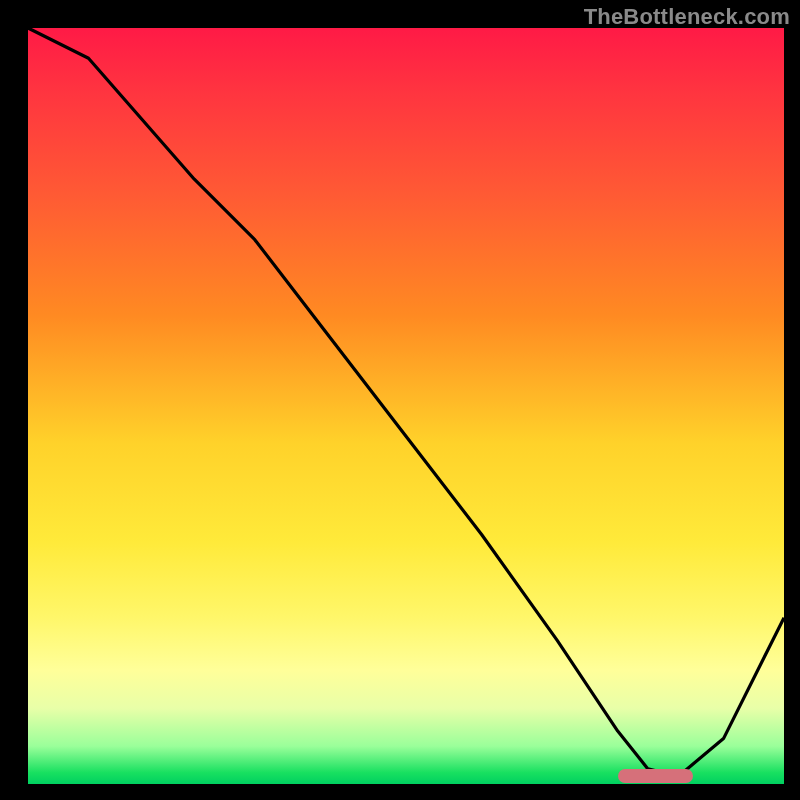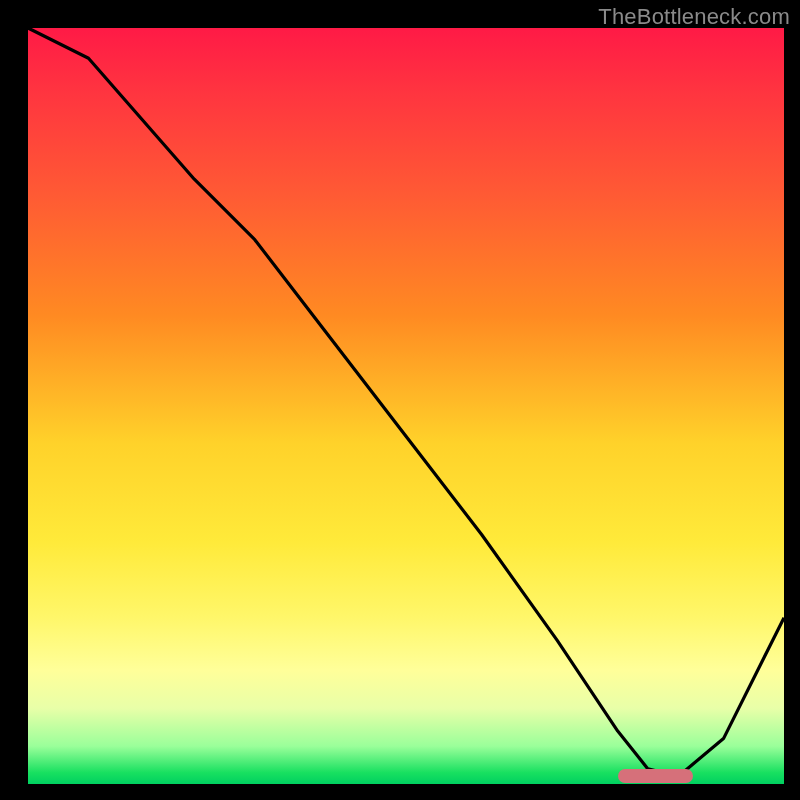--- a/index.html
+++ b/index.html
@@ -51,21 +51,21 @@
     height: 14px;
     border-radius: 7px;
     background: #d6707a;
   }
   .watermark {
     position: absolute;
     top: 4px;
     right: 10px;
     color: #8a8a8a;
     font-size: 22px;
-    font-weight: 400;
+    font-weight: 700;
     letter-spacing: 0.2px;
   }
 </style>
 </head>
 <body>
 
 <div class="frame">
 
   <div class="plot-box">
     <svg class="curve" viewBox="0 0 756 756" preserveAspectRatio="none">

